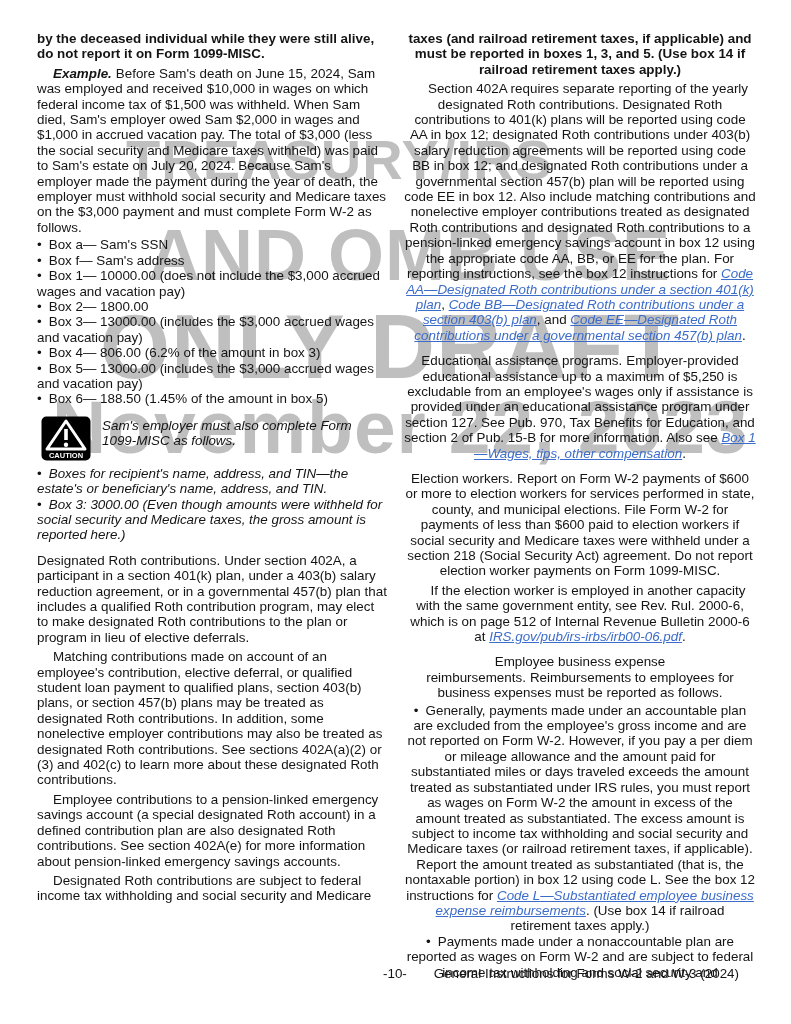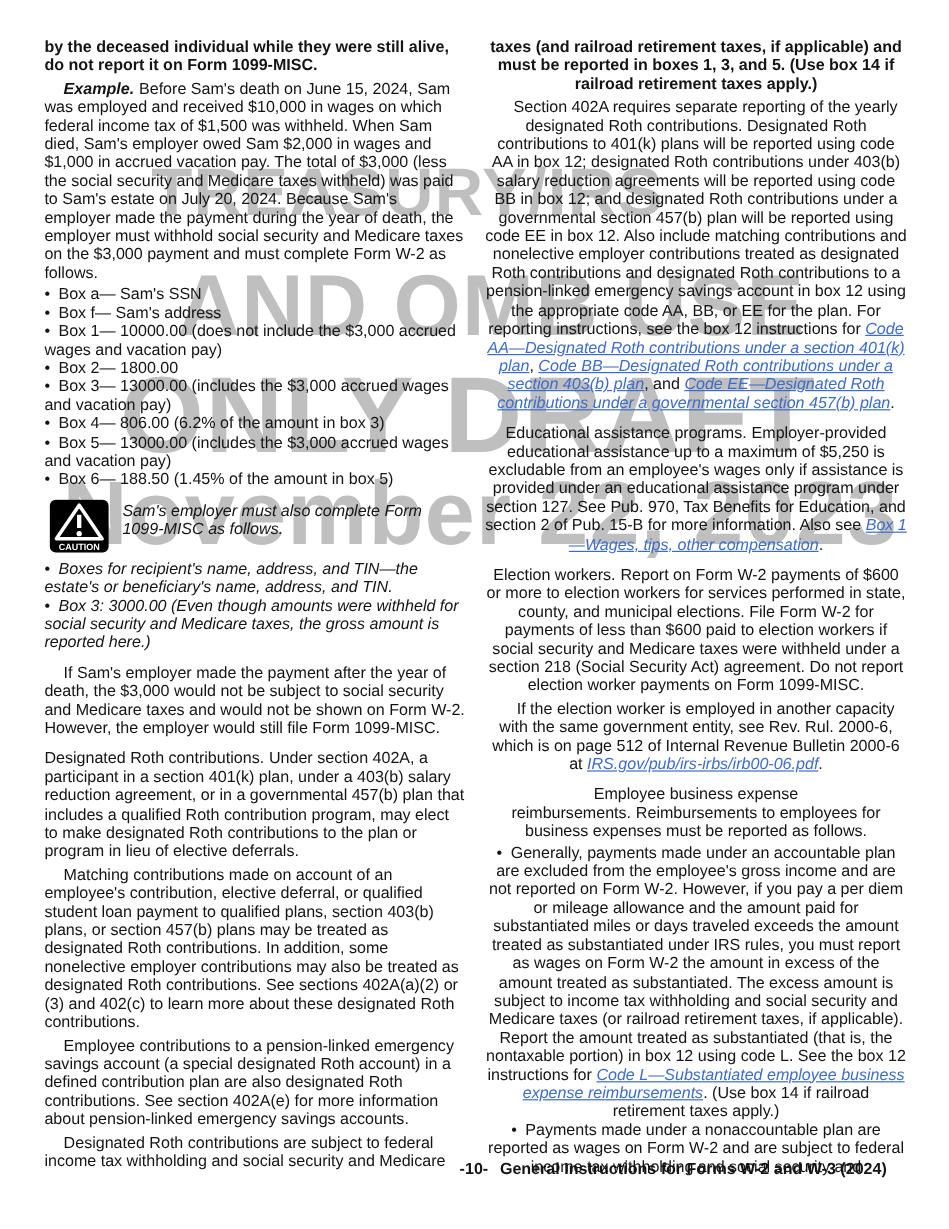--- a/index.html
+++ b/index.html
@@ -31,21 +31,21 @@
   
   .seg.b{font-weight:normal;margin-right:4px;margin-top:44px;}
   .seg.bi{font-weight:bold;font-style:italic;margin-right:4px;}
   .seg.i{font-style:italic;}
   a.seg.a{color:#3c6cca;font-style:italic;text-decoration:underline;cursor:pointer;}
   
   .caution{display:flex;gap:11px;align-items:flex-start;margin:9px 0 5px 4px;}
   .caution-text{font-style:italic;margin-top:2px;}
   .caution svg{flex:0 0 auto;display:block;}
   
-  .footer{position:absolute;z-index:1;top:966px;left:0;width:791px;height:20px;font-weight:bold;font-size:13.4px;text-align:center;}
+  .footer{position:absolute;z-index:1;top:966px;left:0;width:791px;height:20px;font-weight:normal;font-size:13.4px;text-align:center;}
   .page-num{position:absolute;left:383px;}
   .footer-title{position:absolute;right:52px;}
 </style>
 </head>
 <body>
 
 <div class="wm" id="wm">
     <div>TREASURY/IRS</div>
     <div>AND OMB USE</div>
     <div>ONLY DRAFT</div>
@@ -72,21 +72,20 @@
         <rect x="23.2" y="13" width="3.6" height="11" fill="#fff"></rect>
         <circle cx="25" cy="28.7" r="2.2" fill="#fff"></circle>
         <text x="25" y="42" text-anchor="middle" font-size="7.5" font-weight="bold" fill="#fff" font-family="Liberation Sans, sans-serif">CAUTION</text>
       </svg>
       <p class="caution-text"><span class="seg i">Sam's employer must also complete Form 1099-MISC as follows.</span></p>
     </div>
     <div class="bullets">
       <p class="bullet"><span class="dot">•</span><span class="seg i">Boxes for recipient's name, address, and TIN—the estate's or beneficiary's name, address, and TIN.</span></p>
       <p class="bullet"><span class="dot">•</span><span class="seg i">Box 3: 3000.00 (Even though amounts were withheld for social security and Medicare taxes, the gross amount is reported here.)</span></p>
     </div>
-    <p class="para indent section"><span class="seg n">If Sam's employer made the payment after the year of death, the $3,000 would not be subject to social security and Medicare taxes and would not be shown on Form W-2. However, the employer would still file Form 1099-MISC.</span></p>
     <p class="para section"><span class="seg b">Designated Roth contributions.</span><span class="seg n">Under section 402A, a participant in a section 401(k) plan, under a 403(b) salary reduction agreement, or in a governmental 457(b) plan that includes a qualified Roth contribution program, may elect to make designated Roth contributions to the plan or program in lieu of elective deferrals.</span></p>
     <p class="para indent"><span class="seg n">Matching contributions made on account of an employee's contribution, elective deferral, or qualified student loan payment to qualified plans, section 403(b) plans, or section 457(b) plans may be treated as designated Roth contributions. In addition, some nonelective employer contributions may also be treated as designated Roth contributions. See sections 402A(a)(2) or (3) and 402(c) to learn more about these designated Roth contributions.</span></p>
     <p class="para indent"><span class="seg n">Employee contributions to a pension-linked emergency savings account (a special designated Roth account) in a defined contribution plan are also designated Roth contributions. See section 402A(e) for more information about pension-linked emergency savings accounts.</span></p>
     <p class="para indent"><span class="seg n">Designated Roth contributions are subject to federal income tax withholding and social security and Medicare</span></p>
   </div>
 <div class="col col-right" id="col-right">
     <p class="para"><span class="seg n">taxes (and railroad retirement taxes, if applicable) and must be reported in boxes 1, 3, and 5. (Use box 14 if railroad retirement taxes apply.)</span></p>
     <p class="para indent"><span class="seg n">Section 402A requires separate reporting of the yearly designated Roth contributions. Designated Roth contributions to 401(k) plans will be reported using code AA in box 12; designated Roth contributions under 403(b) salary reduction agreements will be reported using code BB in box 12; and designated Roth contributions under a governmental section 457(b) plan will be reported using code EE in box 12. Also include matching contributions and nonelective employer contributions treated as designated Roth contributions and designated Roth contributions to a pension-linked emergency savings account in box 12 using the appropriate code AA, BB, or EE for the plan. For reporting instructions, see the box 12 instructions for </span><a class="seg a" href="#">Code AA—Designated Roth contributions under a section 401(k) plan</a><span class="seg n">, </span><a class="seg a" href="#">Code BB—Designated Roth contributions under a section 403(b) plan</a><span class="seg n">, and </span><a class="seg a" href="#">Code EE—Designated Roth contributions under a governmental section 457(b) plan</a><span class="seg n">.</span></p>
     <p class="para section"><span class="seg b">Educational assistance programs.</span><span class="seg n">Employer-provided educational assistance up to a maximum of $5,250 is excludable from an employee's wages only if assistance is provided under an educational assistance program under section 127. See Pub. 970, Tax Benefits for Education, and section 2 of Pub. 15-B for more information. Also see </span><a class="seg a" href="#">Box 1—Wages, tips, other compensation</a><span class="seg n">.</span></p>
     <p class="para section"><span class="seg b">Election workers.</span><span class="seg n">Report on Form W-2 payments of $600 or more to election workers for services performed in state, county, and municipal elections. File Form W-2 for payments of less than $600 paid to election workers if social security and Medicare taxes were withheld under a section 218 (Social Security Act) agreement. Do not report election worker payments on Form 1099-MISC.</span></p>

